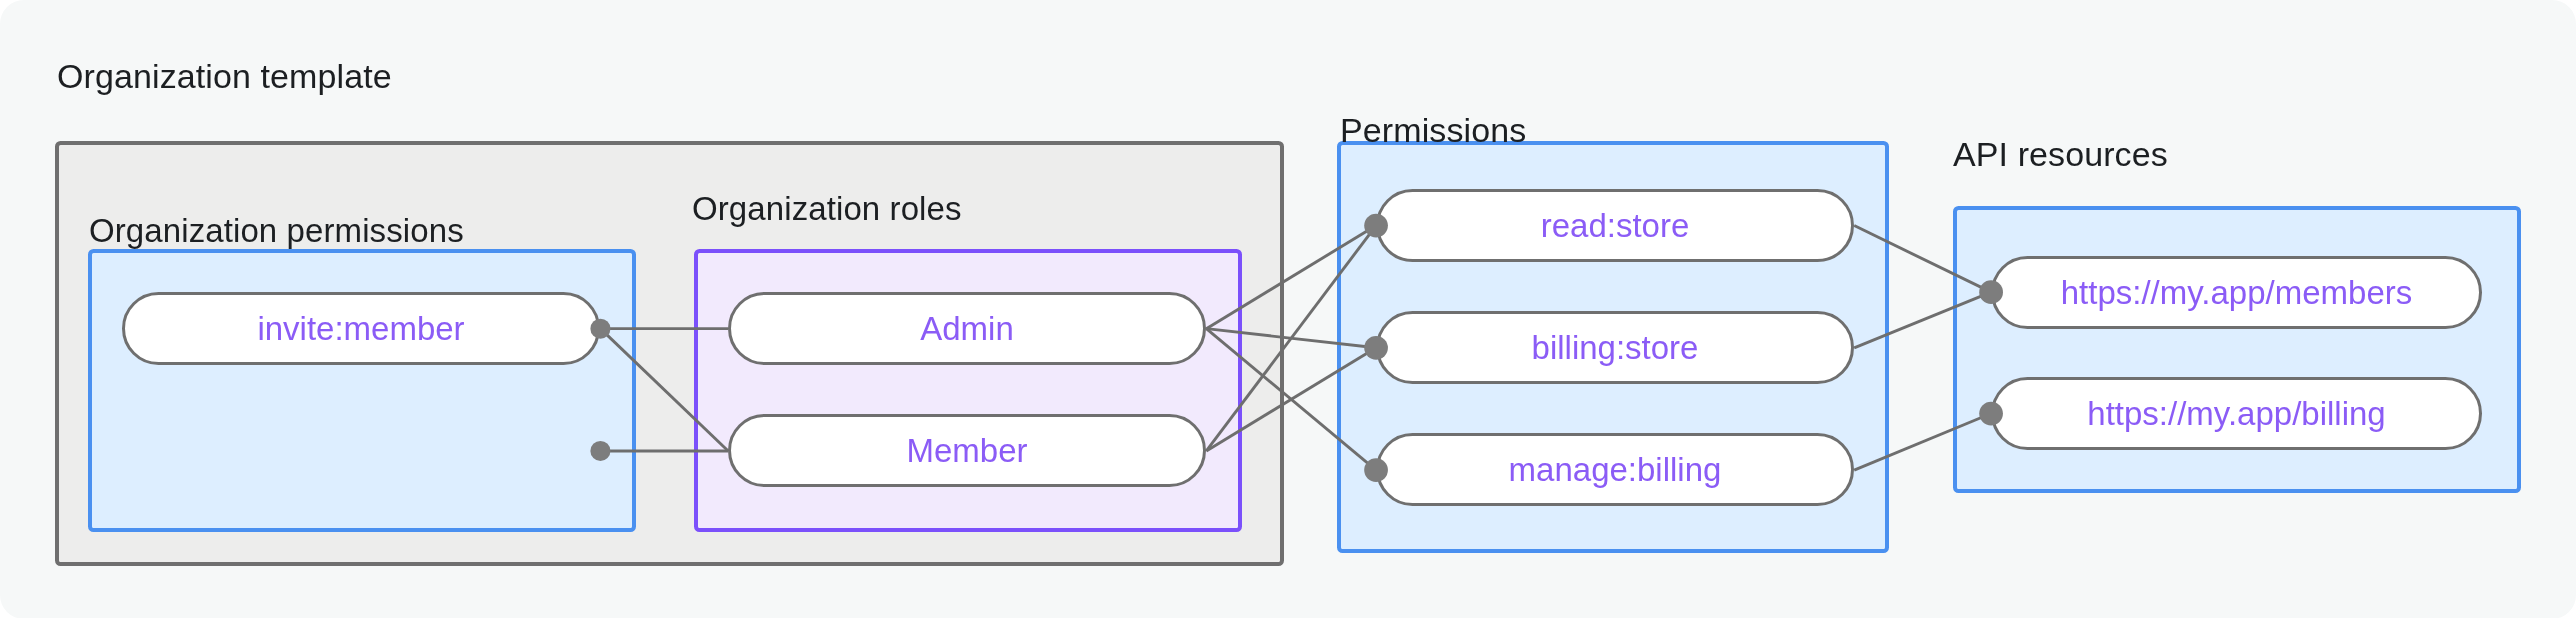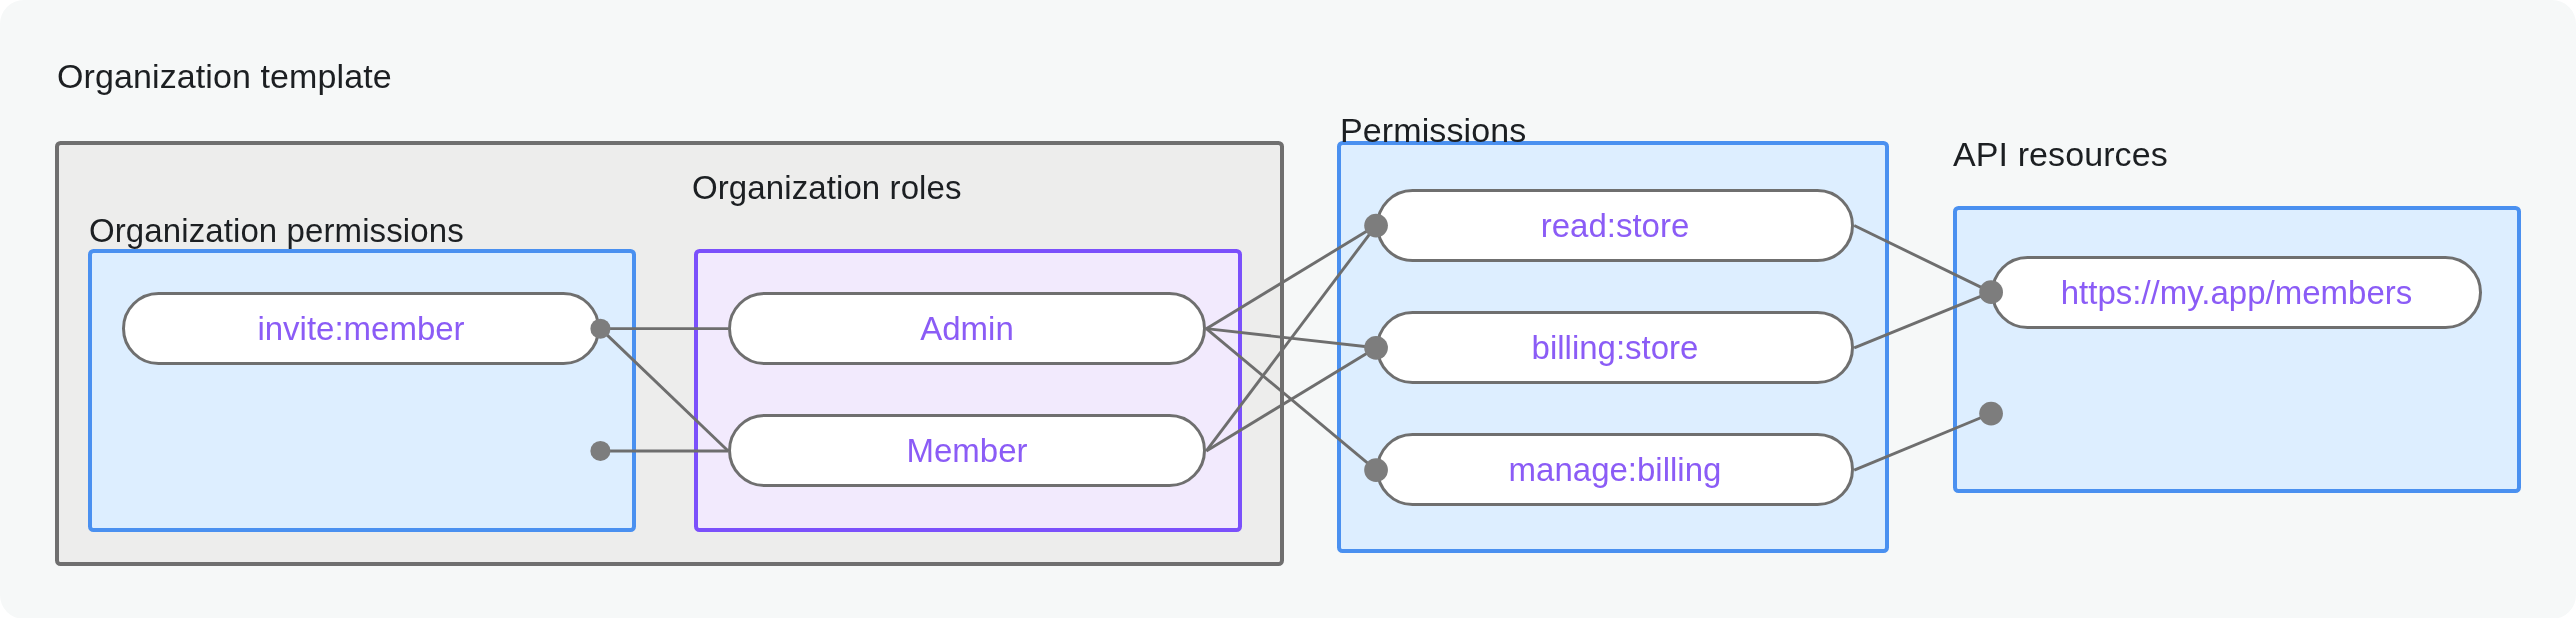--- a/index.html
+++ b/index.html
@@ -102,21 +102,21 @@
   <div class="group-label" style="left:57px; top:57px;">Organization template</div>
 
   <div class="group-label" style="left:1340px; top:71px;margin-top:40px;">Permissions</div>
 
   <div class="group-label" style="left:1953px; top:135px;">API resources</div>
 
   <div class="panel panel-gray" style="left:55px; top:141px; width:1229px; height:425px;"></div>
 
   <div class="panel-label" style="left:89px; top:195px;margin-top:17px;">Organization permissions</div>
 
-  <div class="panel-label" style="left:692px; top:169px;">Organization roles</div>
+  <div class="panel-label" style="left:692px; top:190px;">Organization roles</div>
 
   <div class="panel panel-blue" style="left:88px; top:249px; width:548px; height:283px;"></div>
 
   <div class="node" style="left:122px; top:292px; width:478px; height:73px;">invite:member</div>
 
 
   <div class="panel panel-purple" style="left:694px; top:249px; width:548px; height:283px;"></div>
 
   <div class="node" style="left:728px; top:292px; width:478px; height:73px;">Admin</div>
 
@@ -127,20 +127,21 @@
   <div class="node" style="left:1376px; top:189px; width:478px; height:73px;">read:store</div>
 
   <div class="node" style="left:1376px; top:311px; width:478px; height:73px;">billing:store</div>
 
   <div class="node" style="left:1376px; top:433px; width:478px; height:73px;">manage:billing</div>
 
   <div class="panel panel-blue" style="left:1953px; top:206px; width:568px; height:287px;"></div>
 
   <div class="node" style="left:1991px; top:256px; width:491px; height:73px;">https://my.app/members</div>
 
+  <div class="node" style="left:1991px; top:377px; width:491px; height:73px;">https://my.app/billing</div>
 
   <svg id="edge-layer" viewBox="0 0 2823 678">
 
     <line class="edge-line" x1="658" y1="360" x2="798" y2="360"></line>
 
     <line class="edge-line" x1="658" y1="360" x2="798" y2="494"></line>
 
     <line class="edge-line" x1="658" y1="494" x2="798" y2="494"></line>
 
     <line class="edge-line" x1="1322" y1="360" x2="1508" y2="247"></line>

